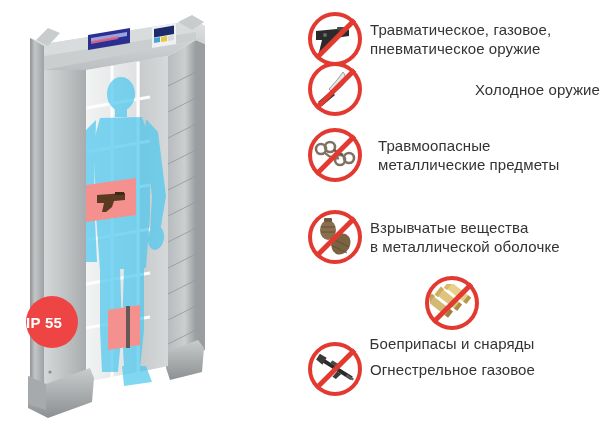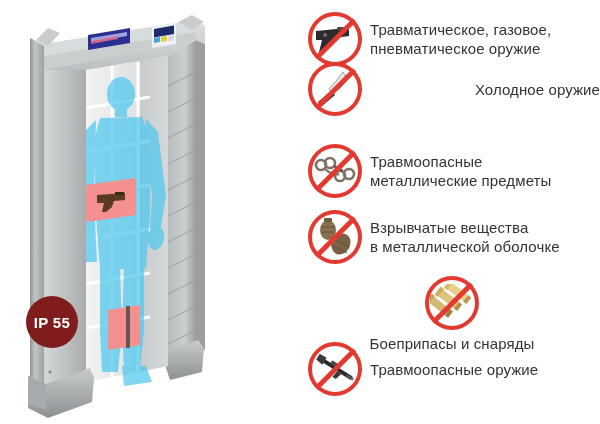--- a/index.html
+++ b/index.html
@@ -90,24 +90,23 @@
   }
 
   
   #ip-badge {
     position: absolute;
     left: 26px;
     top: 296px;
     width: 52px;
     height: 52px;
     border-radius: 50%;
-    background: #7f1d1d;
+    background: #ef4444;
     display: flex;
     align-items: center;
-    justify-content: center;
     z-index: 40;
   }
   #ip-badge span {
     color: #ffffff;
     font-size: 15px;
     font-weight: bold;
     letter-spacing: 0.3px;
     font-family: "Liberation Sans", "DejaVu Sans", sans-serif;
   }
 </style>
@@ -285,21 +284,21 @@
         <svg width="44" height="40" viewBox="0 0 44 40">
           <path d="M30,3 C34,8 33,14 27,19 L20,24 L16,20 L24,11 Z" fill="#e4e6e8" stroke="#9aa0a4" stroke-width="1"></path>
           <path d="M18,22 L22,26 L9,37 L5,33 Z" fill="#2b2b2b"></path>
         </svg>
       </div>
       <div class="nosign"></div>
     </div>
     <div class="prohibit-label">Холодное оружие</div>
   </div>
 
-  <div class="prohibit-row" style="top:140px;">
+  <div class="prohibit-row" style="top:124px;gap:8px;">
     <div class="prohibit-icon">
       <div class="glyph-wrap">
         <svg width="46" height="34" viewBox="0 0 46 34">
           <g fill="none" stroke="#7e7264" stroke-width="2.6">
             <circle cx="9" cy="11" r="5"></circle>
             <circle cx="18" cy="9" r="5"></circle>
             <circle cx="28" cy="22" r="5"></circle>
             <circle cx="37" cy="20" r="5"></circle>
           </g>
           <path d="M13,15 C18,20 24,21 27,20" stroke="#7e7264" stroke-width="2.4" fill="none"></path>
@@ -369,15 +368,15 @@
             <rect x="4" y="17" width="38" height="4" fill="#2b2b2b"></rect>
             <path d="M2,15 L10,15 L10,23 L2,22 Z" fill="#3a3a3a"></path>
             <rect x="16" y="14" width="9" height="4" rx="1" fill="#4a4a4a"></rect>
             <path d="M26,21 L31,21 L29,28 L25,28 Z" fill="#3a3a3a"></path>
             <rect x="36" y="18" width="8" height="2.5" fill="#5a5a5a"></rect>
           </g>
         </svg>
       </div>
       <div class="nosign"></div>
     </div>
-    <div class="prohibit-label">Травмоопасные оружие</div>
+    <div class="prohibit-label">Огнестрельное газовое</div>
   </div>
 </div>
 
 </body></html>

